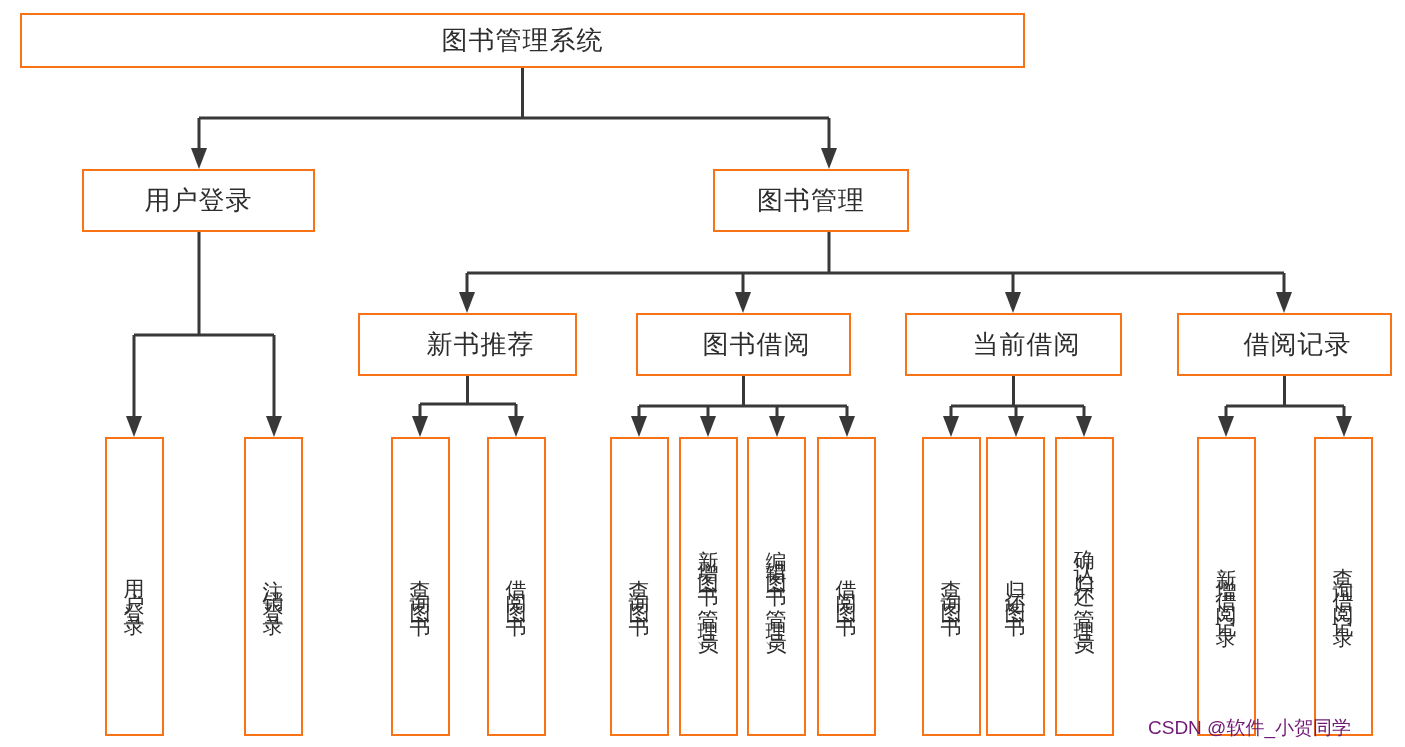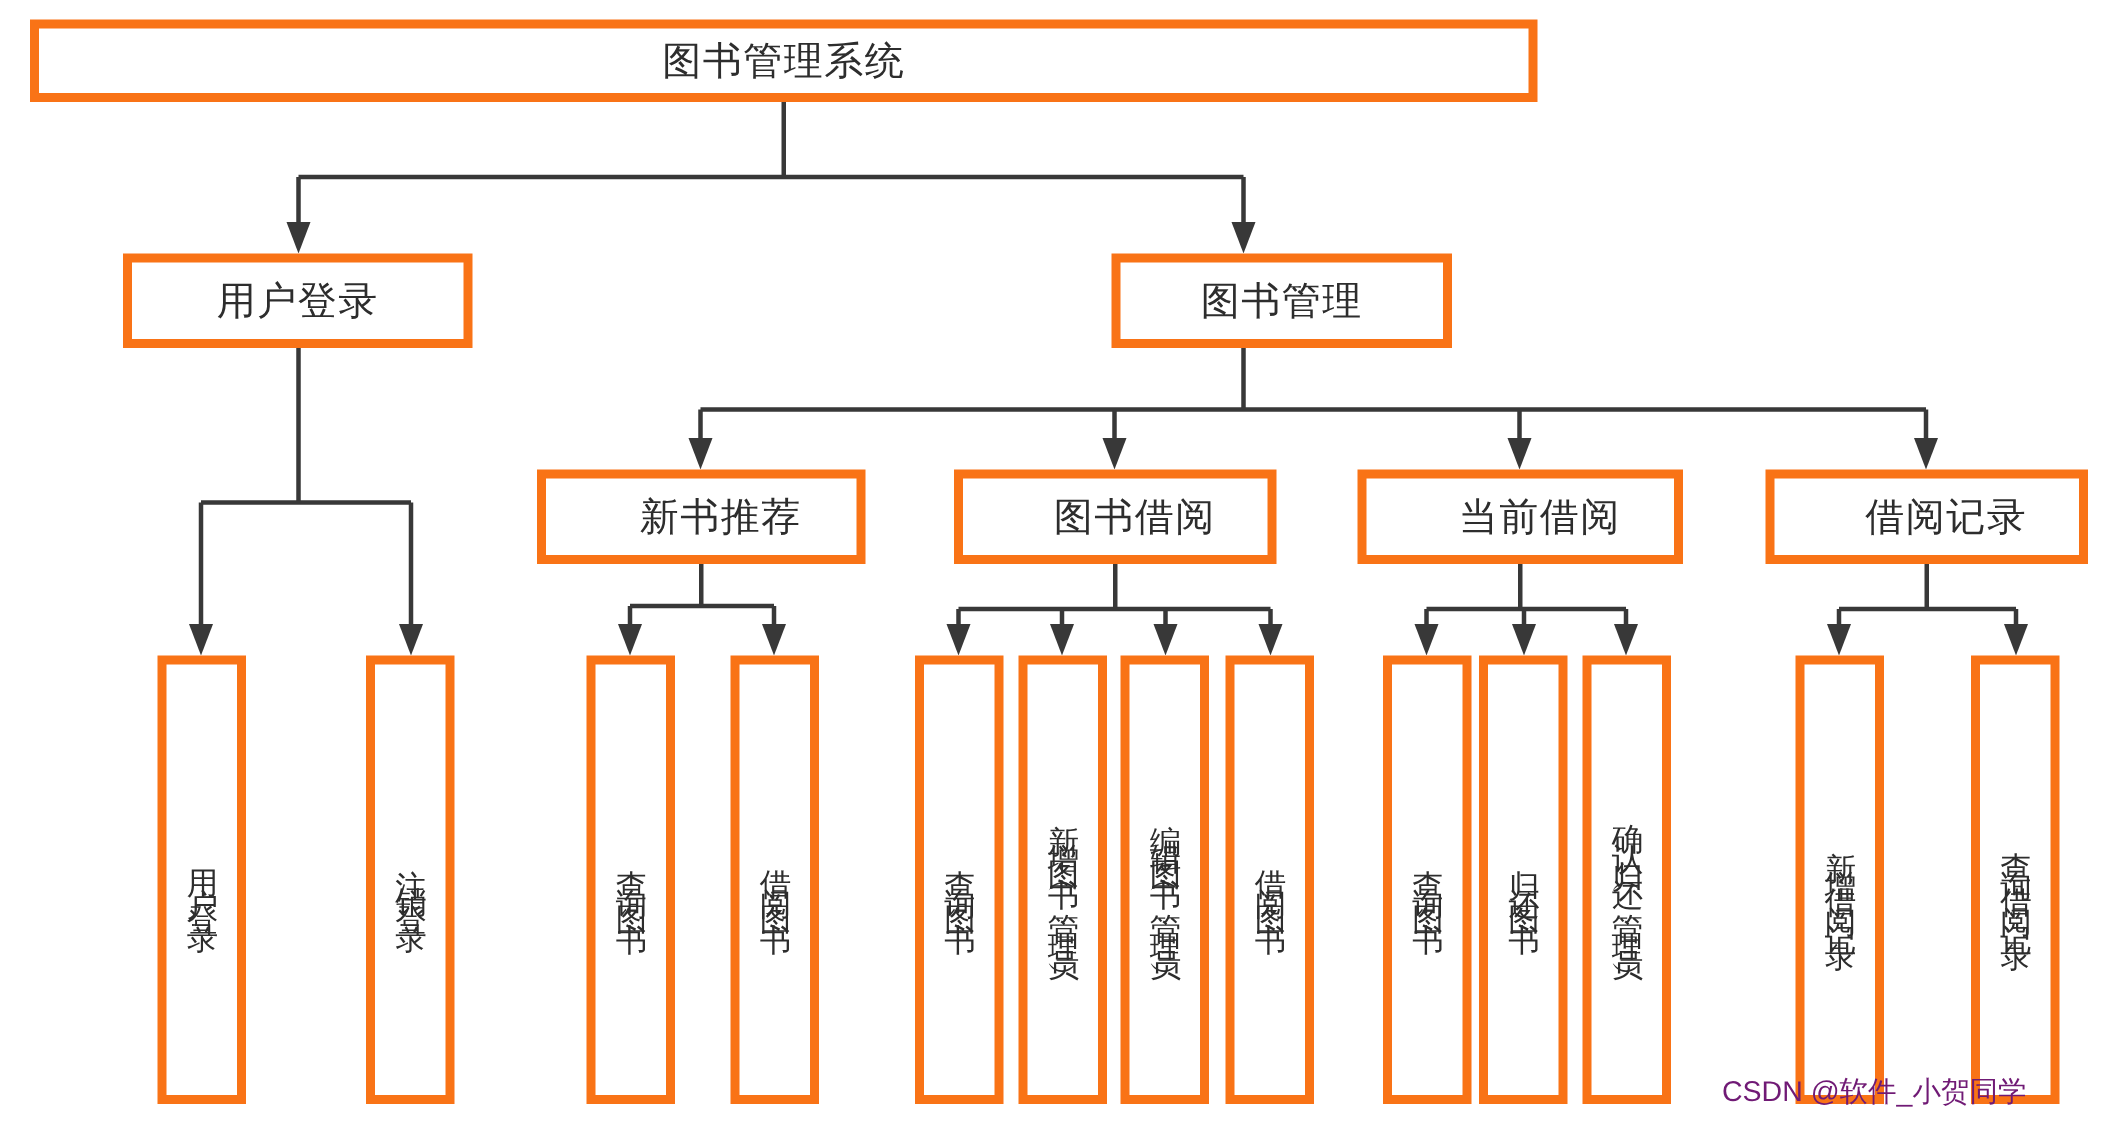--- a/index.html
+++ b/index.html
@@ -8,21 +8,21 @@
     width: 1405px;
     height: 747px;
     background: #ffffff;
     font-family: "Liberation Sans", sans-serif;
     overflow: hidden;
   }
   .box {
     position: absolute;
     box-sizing: border-box;
     background: #ffffff;
-    border: 6px solid #f97316;
+    border: 2px solid #f97316;
     display: flex;
     align-items: center;
     justify-content: center;
     color: #2d2d2d;
     z-index: 2;
   }
   .hbox {
     font-size: 26px;
     letter-spacing: 1px;
     white-space: nowrap;
@@ -118,21 +118,21 @@
     </g>
   </svg>
 
   <div class="box root hbox">
     <span>图书管理系统</span>
   </div>
 
   <div class="box lvl2 hbox" style="left:82px; width:233px;">
     <span>用户登录</span>
   </div>
-  <div class="box lvl2 hbox" style="left:741px; width:227px;">
+  <div class="box lvl2 hbox" style="left:713px; width:196px;">
     <span>图书管理</span>
   </div>
 
   <div class="box lvl3 hbox" style="left:358px; width:219px;">
     <span>新书推荐</span>
   </div>
   <div class="box lvl3 hbox" style="left:905px; width:217px;">
     <span>当前借阅</span>
   </div>
   <div class="box lvl3 hbox" style="left:636px; width:215px;">

